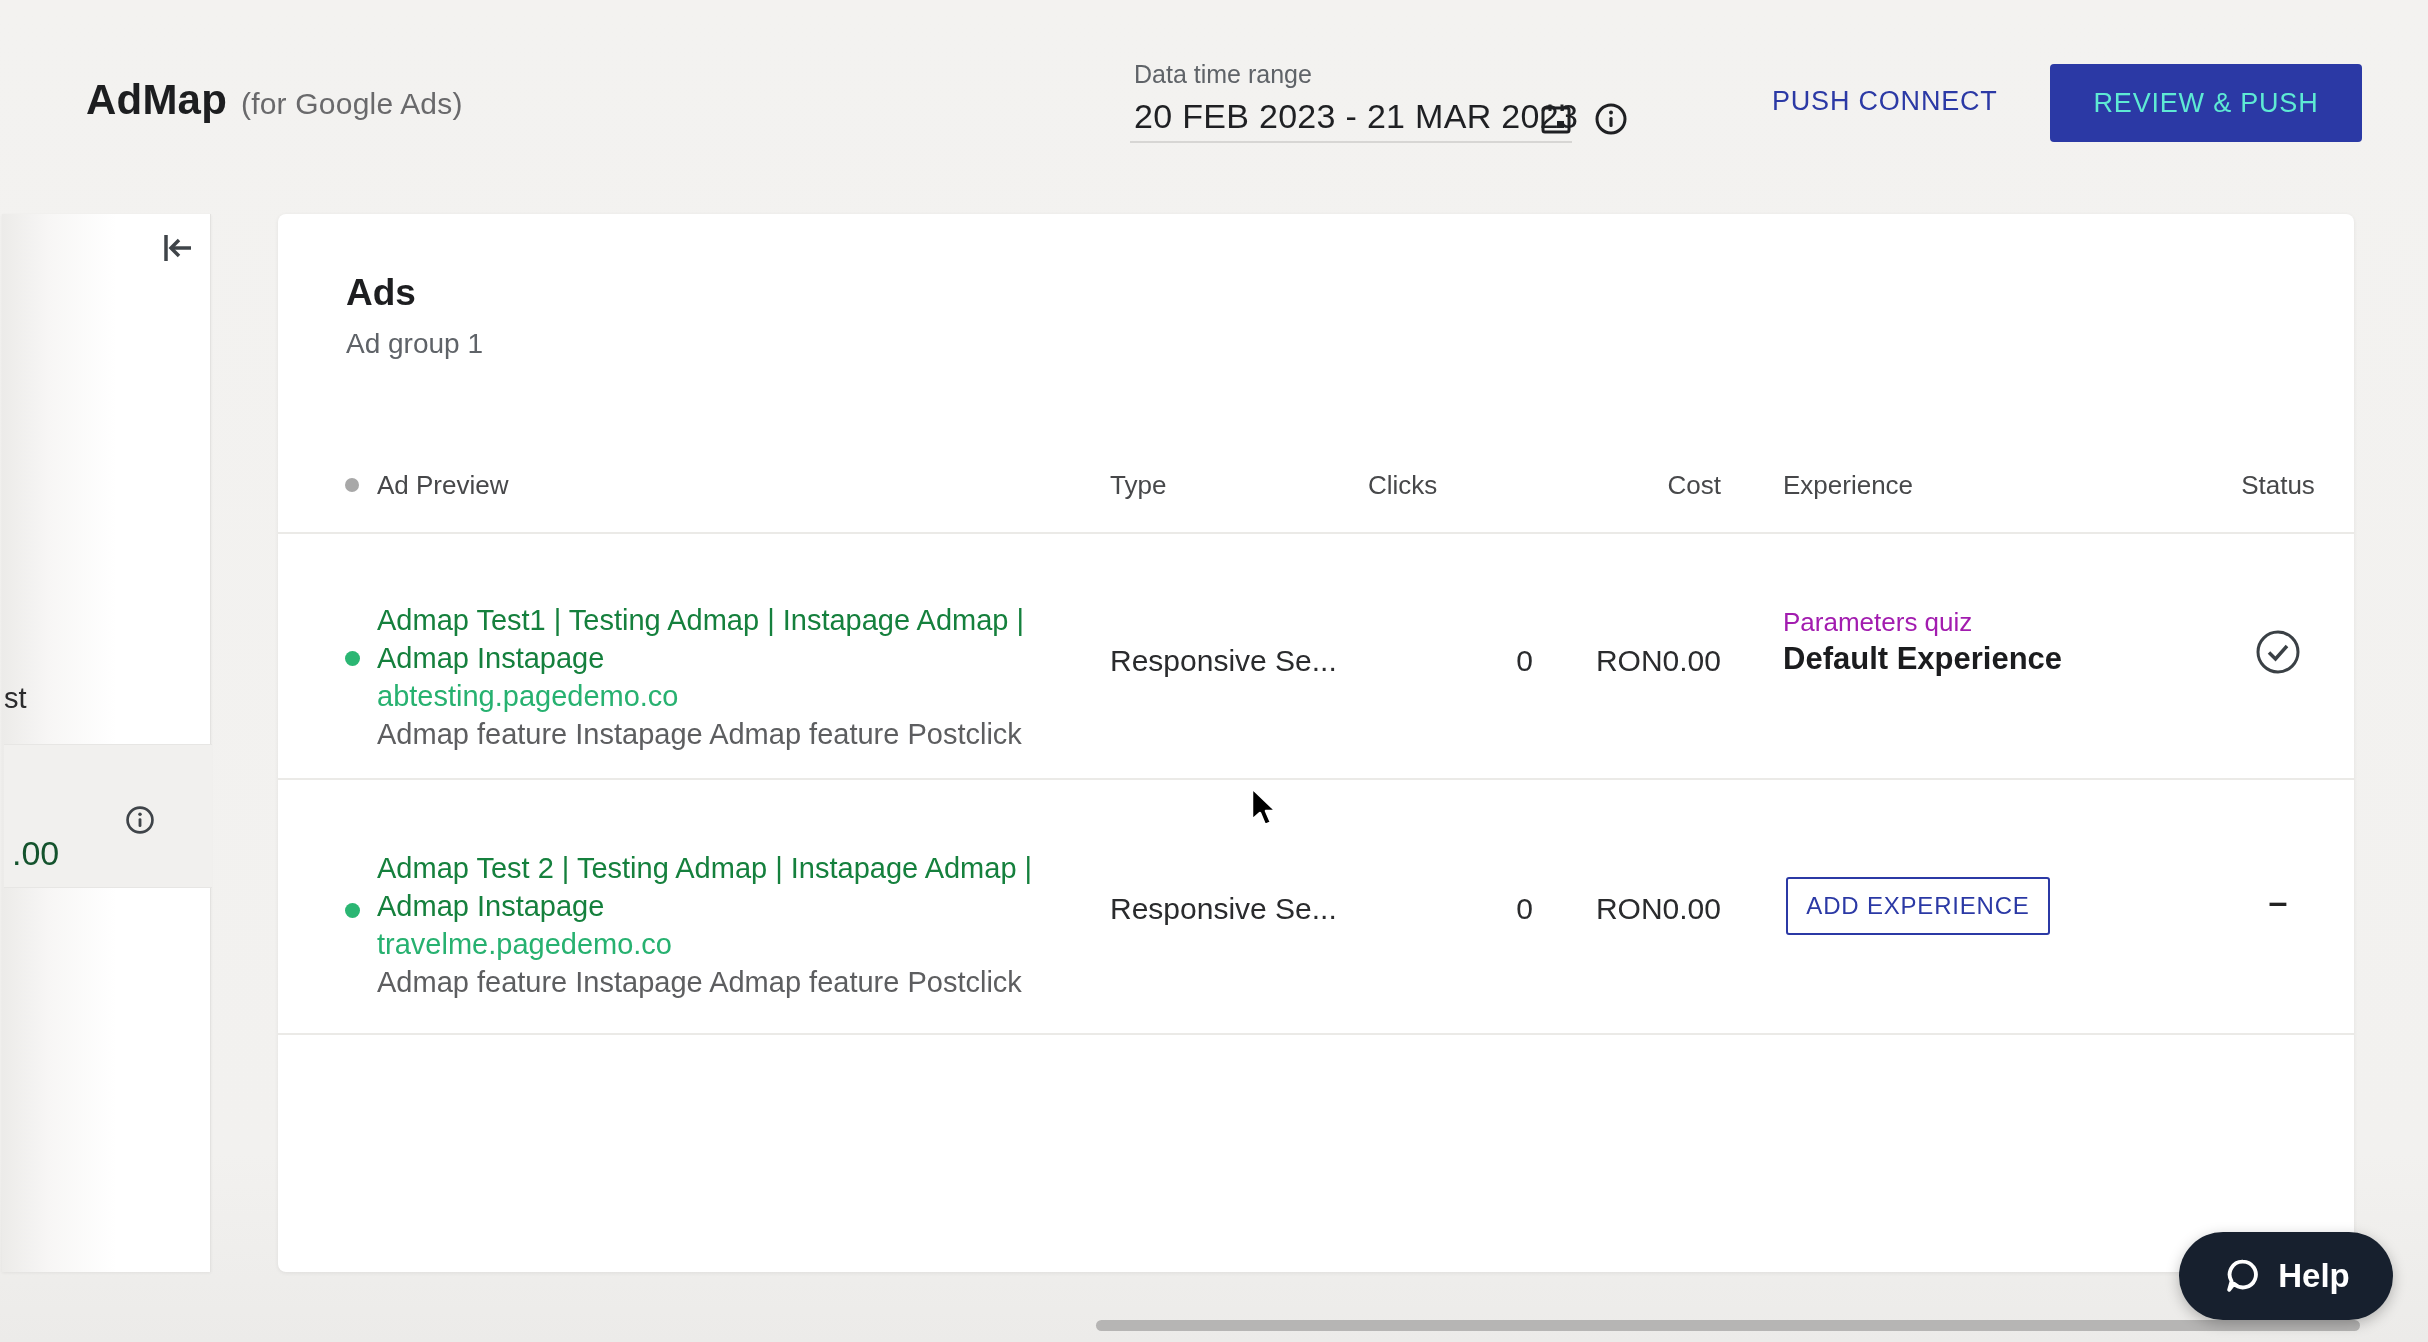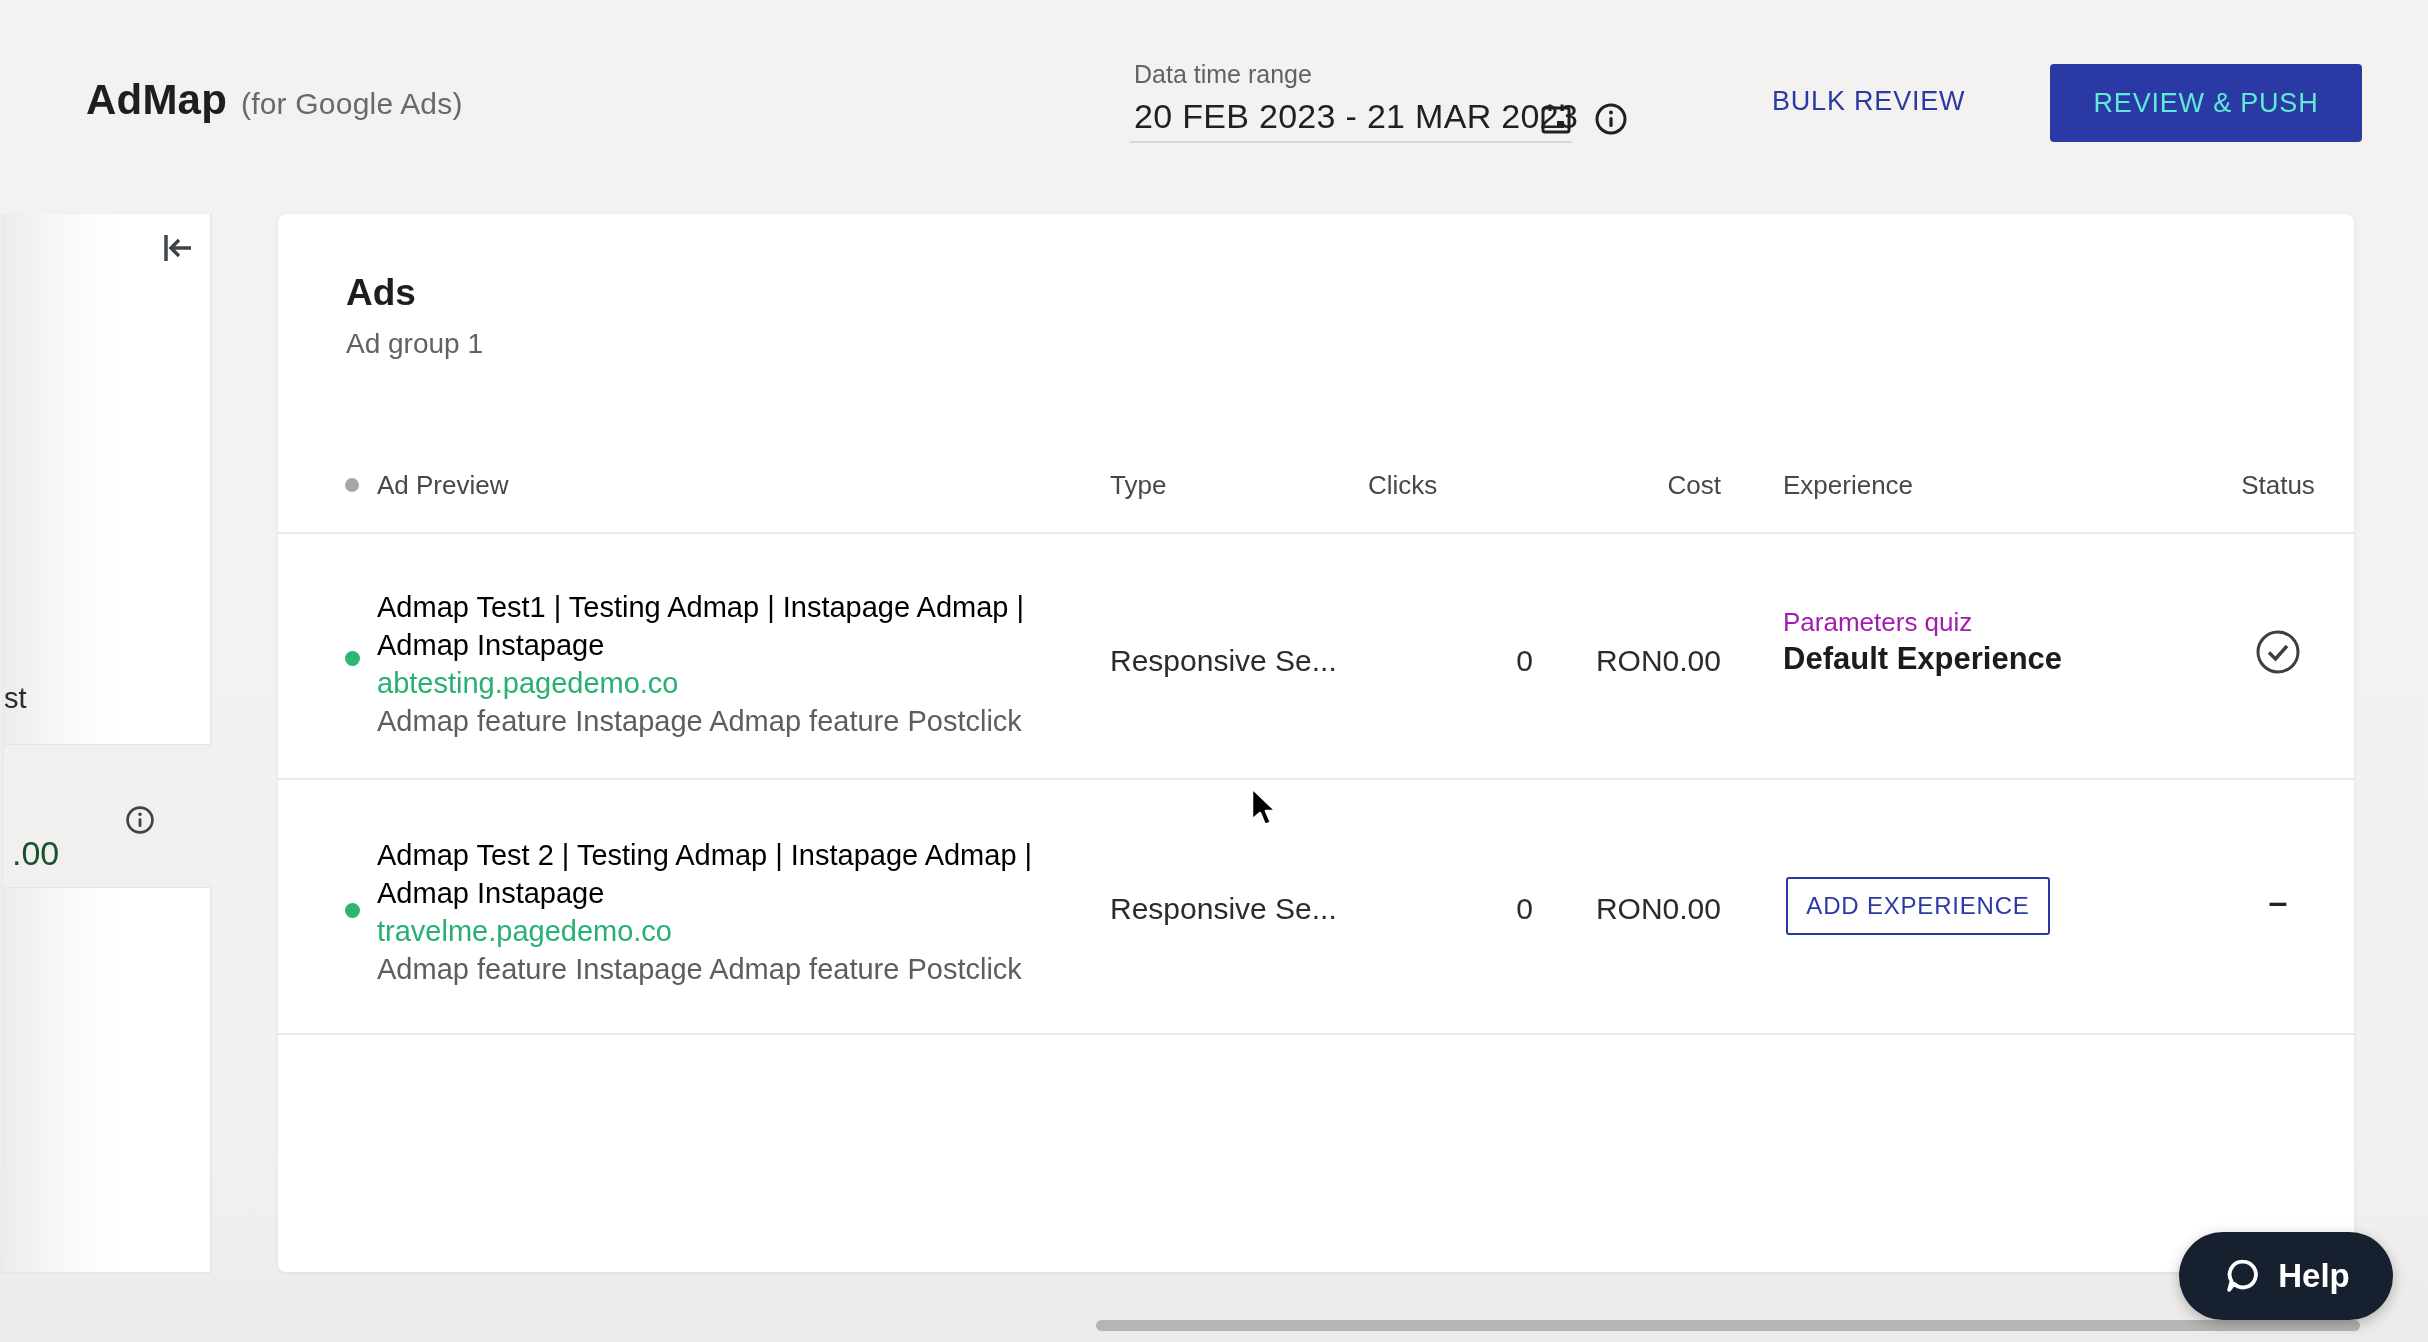--- a/index.html
+++ b/index.html
@@ -31,21 +31,21 @@
   
   .card{position:absolute;left:278px;top:214px;width:2076px;height:1058px;background:#ffffff;border-radius:8px;box-shadow:0 1px 4px rgba(0,0,0,.07);}
   .panel-title{position:absolute;left:68px;top:58px;font-size:37px;font-weight:700;color:#1d1e20;}
   .panel-subtitle{position:absolute;left:68px;top:114px;font-size:28px;color:#5f6368;}
   .col-h{position:absolute;top:255px;font-size:26px;color:#47484a;line-height:32px;}
   .dot{position:absolute;border-radius:50%;}
   .dot-gray{left:67px;top:264px;width:14px;height:14px;background:#a8a8a8;}
   .dot-green{left:67px;width:15px;height:15px;background:#2bb673;}
   .divider{position:absolute;left:0;width:100%;height:2px;background:#ebeae7;}
   .links-block{position:absolute;left:99px;width:695px;font-size:29px;line-height:38px;}
-  .ad-link{color:#000000;text-decoration:none;cursor:pointer;display:block;}
+  .ad-link{color:#15803d;text-decoration:none;cursor:pointer;display:block;margin-top:13px;}
   .domain-link{color:#27b170;text-decoration:none;cursor:pointer;display:block;}
   .ad-desc{color:#5d5e60;}
   .cell{position:absolute;font-size:30px;color:#2a2b2d;line-height:38px;text-align:right;}
   .cell-type{left:832px;}
   .cell-clicks{left:1090px;width:165px;text-align:right;}
   .cell-cost{left:1290px;width:153px;text-align:right;}
   .col-clicks{left:1090px;width:165px;}
   .col-cost{left:1290px;width:153px;text-align:right;}
   .col-status{left:1930px;width:140px;text-align:center;}
   .exp-group{position:absolute;left:1505px;font-size:26px;color:#a21caf;line-height:32px;}
@@ -83,21 +83,21 @@
       </svg>
   </span>
   <span class="icon-btn info-icon-top">
     <svg viewBox="0 0 36 36" width="36" height="36">
         <circle cx="18" cy="18" r="14" fill="none" stroke="currentColor" stroke-width="3"></circle>
         <circle cx="18" cy="11.5" r="2" fill="currentColor"></circle>
         <rect x="16.4" y="16" width="3.2" height="10" rx="1.5" fill="currentColor"></rect>
       </svg>
   </span>
 
-  <button class="bulk-connect">BULK REVIEW</button>
+  <button class="bulk-connect">PUSH CONNECT</button>
   <button class="review-push">REVIEW &amp; PUSH</button>
 
   <div class="sidebar">
     <span class="sidebar-frag-header">st</span>
     <div class="sidebar-hl-row">
       <span class="sidebar-frag-value">.00</span>
       <span class="info-icon-side">
         <svg viewBox="0 0 36 36" width="32" height="32">
             <circle cx="18" cy="18" r="14" fill="none" stroke="currentColor" stroke-width="3"></circle>
             <circle cx="18" cy="11.5" r="2" fill="currentColor"></circle>

